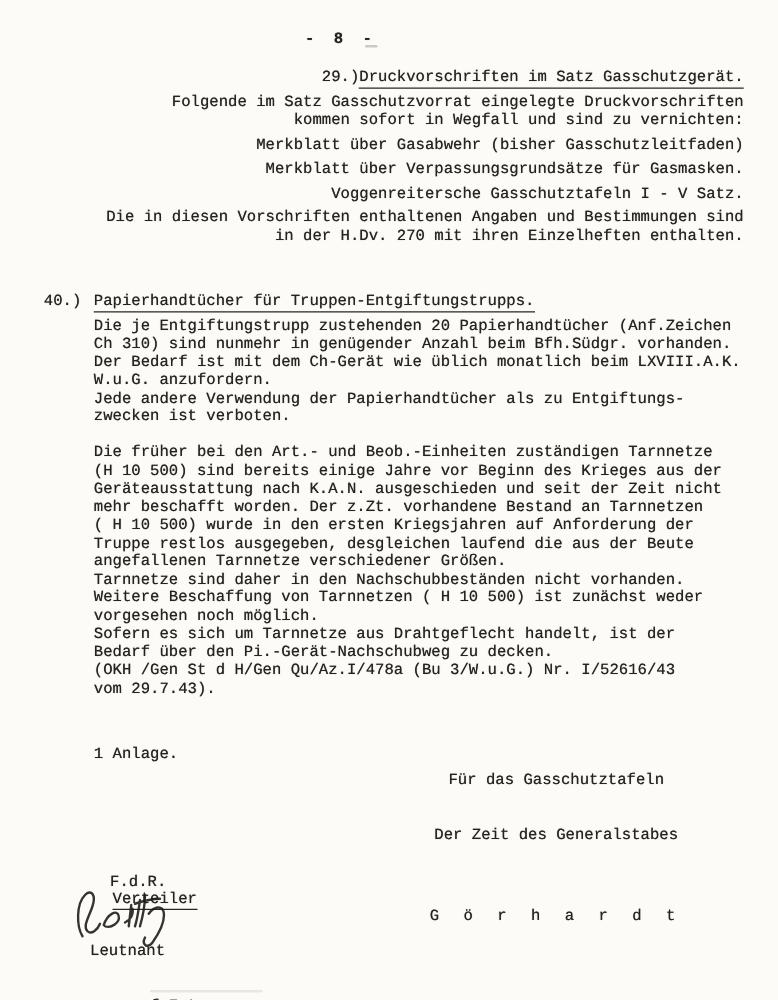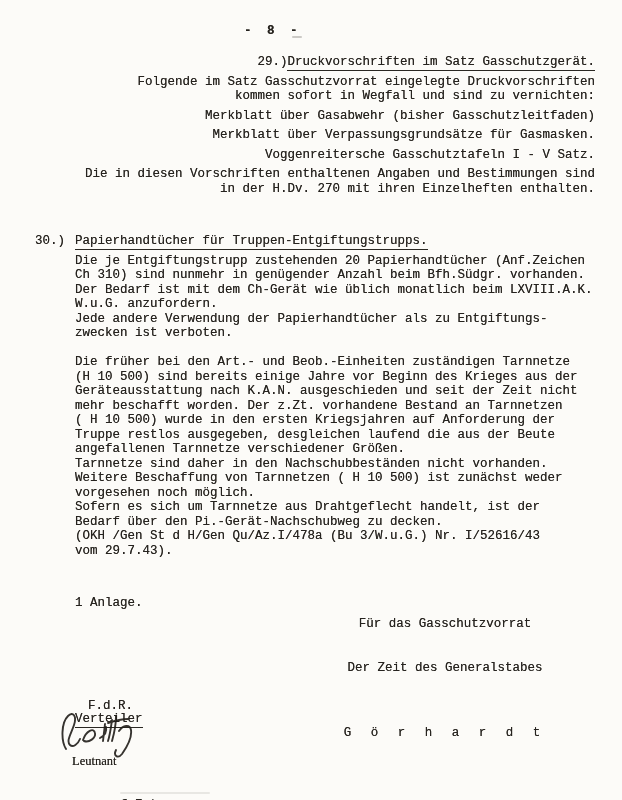--- a/index.html
+++ b/index.html
@@ -17,31 +17,31 @@
   }
   .pagenum{position:absolute;top:24px;left:244px;letter-spacing:4px;font-weight:bold;}
   .section{position:absolute;left:35px;width:560px;}
   .sec-29{top:55px;text-align:right;}
   .sec-30{top:234px;}
   .sec-31{top:350px;}
   .sec-head{white-space:nowrap;}
   .sec-num{display:inline-block;width:40px;}
   .sec-title{border-bottom:1.5px solid #2a2722;padding-bottom:1px;}
   .para{margin:5px 0 0 40px;white-space:pre-wrap;}
-  .footer-item{position:absolute;white-space:pre-wrap;}
+  .footer-item{position:absolute;white-space:pre-wrap;text-align:center;}
   .anlage{top:596px;left:75px;}
   .signoff{top:588px;left:320px;width:250px;text-align:center;}
   .signoff .ln{white-space:nowrap;}
   .signoff .entwurf{margin-top:9px;}
   .signoff .name{margin-top:22px;letter-spacing:6px;}
   .verteiler{top:642px;left:75px;}
   .verteiler .u{display:inline-block;border-bottom:1.5px solid #2a2722;padding-bottom:0px;margin-top:41px;}
   .fdr{top:699px;left:88px;}
   .sigwrap{position:absolute;top:707px;left:56px;width:120px;height:52px;}
-  .rank{top:754px;left:72px;font-family:Liberation Serif, serif;}
+  .rank{top:754px;left:72px;}
   .speck1{position:absolute;top:36px;left:292px;width:10px;height:2px;background:rgba(60,55,48,0.25);border-radius:1px;}
   .speck2{position:absolute;top:792px;left:120px;width:90px;height:2px;background:rgba(60,55,48,0.10);border-radius:1px;}
 </style>
 </head>
 <body>
 
 <div class="page">
 
   <div class="pagenum">- 8 -</div>
   <div class="speck1"></div>
@@ -55,21 +55,21 @@
 kommen sofort in Wegfall und sind zu vernichten:</div>
     <div class="para">Merkblatt über Gasabwehr (bisher Gasschutzleitfaden)</div>
     <div class="para">Merkblatt über Verpassungsgrundsätze für Gasmasken.</div>
     <div class="para">Voggenreitersche Gasschutztafeln I - V Satz.</div>
     <div class="para">Die in diesen Vorschriften enthaltenen Angaben und Bestimmungen sind
 in der H.Dv. 270 mit ihren Einzelheften enthalten.</div>
   </div>
 
   <div class="section sec-30">
     <div class="sec-head">
-      <span class="sec-num">30.)</span><span class="sec-title">Papierhandtücher für Truppen-Entgiftungstrupps.</span>
+      <span class="sec-num">40.)</span><span class="sec-title">Papierhandtücher für Truppen-Entgiftungstrupps.</span>
     </div>
     <div class="para">Die je Entgiftungstrupp zustehenden 20 Papierhandtücher (Anf.Zeichen
 Ch 310) sind nunmehr in genügender Anzahl beim Bfh.Südgr. vorhanden.
 Der Bedarf ist mit dem Ch-Gerät wie üblich monatlich beim LXVIII.A.K.
 W.u.G. anzufordern.
 Jede andere Verwendung der Papierhandtücher als zu Entgiftungs-
 zwecken ist verboten.</div>
   </div>
 
   <div class="section sec-31">
@@ -85,21 +85,21 @@
 vorgesehen noch möglich.
 Sofern es sich um Tarnnetze aus Drahtgeflecht handelt, ist der
 Bedarf über den Pi.-Gerät-Nachschubweg zu decken.
 (OKH /Gen St d H/Gen Qu/Az.I/478a (Bu 3/W.u.G.) Nr. I/52616/43
 vom 29.7.43).</div>
   </div>
 
   <div class="footer-item anlage">1 Anlage.</div>
 
   <div class="footer-item signoff">
-    <div class="ln">Für das Gasschutzvorrat</div>
+    <div class="ln">Für das Gasschutztafeln</div>
     <div class="ln">Der Zeit des Generalstabes</div>
     <div class="ln name">G ö r h a r d t</div>
   </div>
 
   <div class="footer-item verteiler">
     <div><span class="u">Verteiler</span></div>
     <div><span class="u">nur auf Entw.</span></div>
   </div>
 
   <div class="footer-item fdr">F.d.R.</div>

